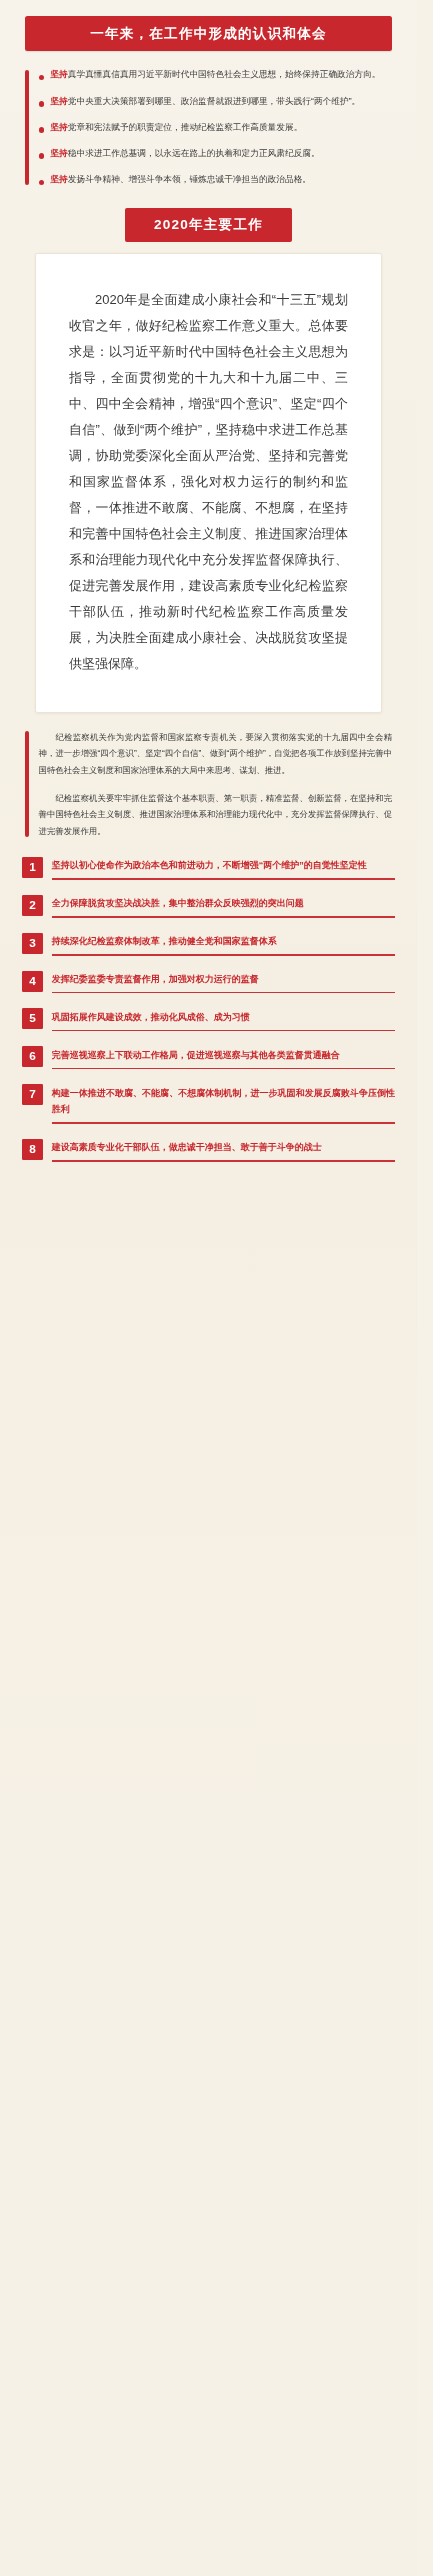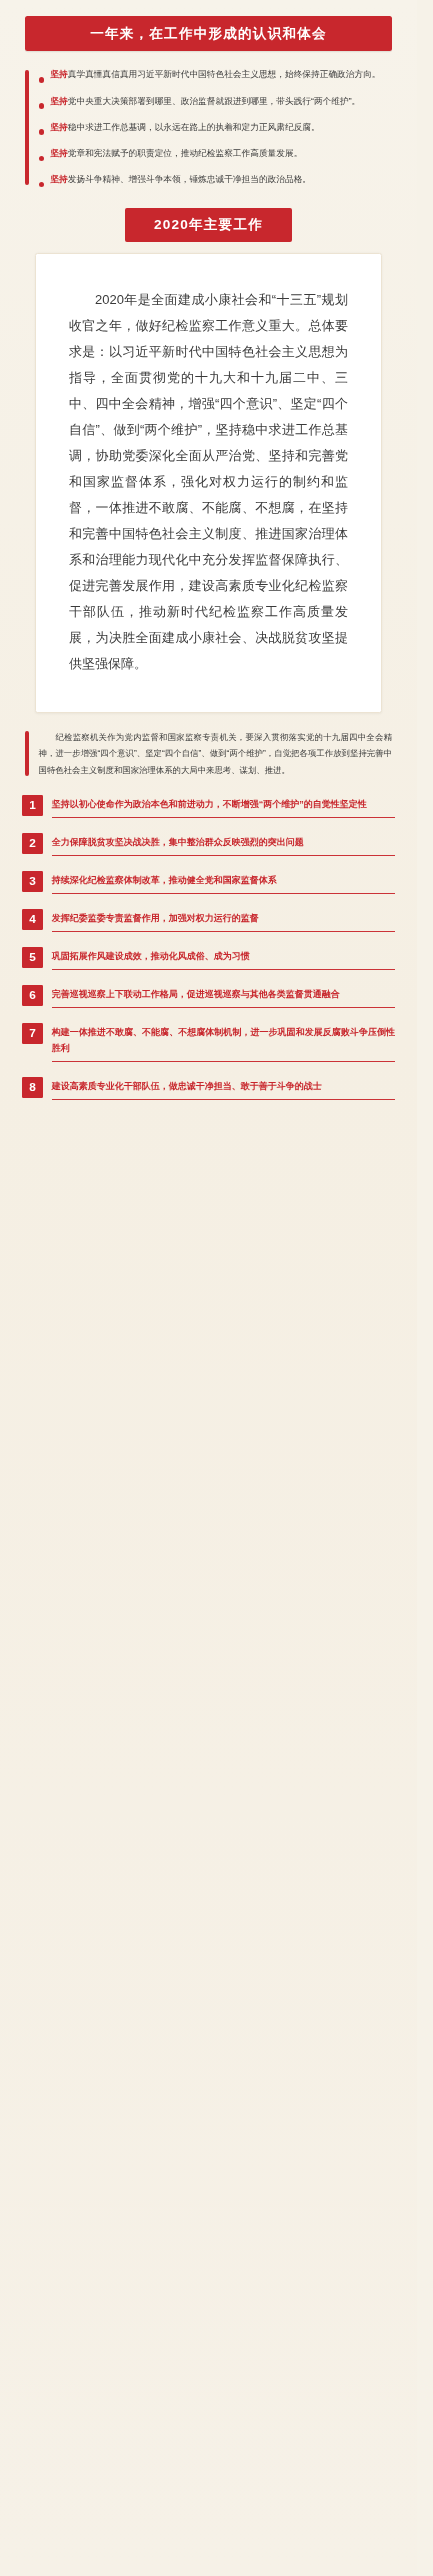--- a/index.html
+++ b/index.html
@@ -43,21 +43,21 @@
   .redbar-block:before {
     content:"";
     position:absolute;
     left:0; top:2.5px; bottom:2.5px;
     width: 4.3px;
     background: #c8272d;
     border-radius: 1.9px;
   }
   .bullet-item {
     display: flex;
-    align-items: flex-end;
+    align-items: center;
     margin-bottom: 11px;
   }
   .bullet-dot {
     width: 5.6px; height: 5.6px;
     background:#c8272d;
     border-radius:50%;
     margin-top: 5px;
     margin-right: 6.2px;
     flex: 0 0 auto;
   }
@@ -237,42 +237,43 @@
     <div class="bullet-item">
       <span class="bullet-dot"></span>
       <div class="bullet-text"><span class="kw">坚持</span><span>真学真懂真信真用习近平新时代中国特色社会主义思想，始终保持正确政治方向。</span></div>
     </div>
     <div class="bullet-item">
       <span class="bullet-dot"></span>
       <div class="bullet-text"><span class="kw">坚持</span><span>党中央重大决策部署到哪里、政治监督就跟进到哪里，带头践行“两个维护”。</span></div>
     </div>
     <div class="bullet-item">
       <span class="bullet-dot"></span>
+      <div class="bullet-text"><span class="kw">坚持</span><span>党章和宪法赋予的职责定位，推动纪检监察工作高质量发展。</span></div>
+    </div>
+    <div class="bullet-item">
+      <span class="bullet-dot"></span>
       <div class="bullet-text"><span class="kw">坚持</span><span>稳中求进工作总基调，以永远在路上的执着和定力正风肃纪反腐。</span></div>
-    </div>
-    <div class="bullet-item">
-      <span class="bullet-dot"></span>
-      <div class="bullet-text"><span class="kw">坚持</span><span>党章和宪法赋予的职责定位，推动纪检监察工作高质量发展。</span></div>
     </div>
     <div class="bullet-item">
       <span class="bullet-dot"></span>
       <div class="bullet-text"><span class="kw">坚持</span><span>发扬斗争精神、增强斗争本领，锤炼忠诚干净担当的政治品格。</span></div>
     </div>
   </div>
 
   <div class="ribbon-wrap">
     <div class="ribbon">2020年主要工作</div>
   </div>
 
   <div class="paper">
     <p>2020年是全面建成小康社会和“十三五”规划收官之年，做好纪检监察工作意义重大。总体要求是：以习近平新时代中国特色社会主义思想为指导，全面贯彻党的十九大和十九届二中、三中、四中全会精神，增强“四个意识”、坚定“四个自信”、做到“两个维护”，坚持稳中求进工作总基调，协助党委深化全面从严治党、坚持和完善党和国家监督体系，强化对权力运行的制约和监督，一体推进不敢腐、不能腐、不想腐，在坚持和完善中国特色社会主义制度、推进国家治理体系和治理能力现代化中充分发挥监督保障执行、促进完善发展作用，建设高素质专业化纪检监察干部队伍，推动新时代纪检监察工作高质量发展，为决胜全面建成小康社会、决战脱贫攻坚提供坚强保障。</p>
   </div>
 
   <div class="redbar-para">
     <p>纪检监察机关作为党内监督和国家监察专责机关，要深入贯彻落实党的十九届四中全会精神，进一步增强“四个意识”、坚定“四个自信”、做到“两个维护”，自觉把各项工作放到坚持完善中国特色社会主义制度和国家治理体系的大局中来思考、谋划、推进。</p>
+    <p>纪检监察机关要牢牢抓住监督这个基本职责、第一职责，精准监督、创新监督，在坚持和完善中国特色社会主义制度、推进国家治理体系和治理能力现代化中，充分发挥监督保障执行、促进完善发展作用。</p>
   </div>
 
   <div class="tasks">
     <div class="task">
       <div class="task-num">1</div>
       <div class="task-body">
         <div class="task-text">坚持以初心使命作为政治本色和前进动力，不断增强“两个维护”的自觉性坚定性</div>
         <div class="task-rule"></div>
       </div>
     </div>

